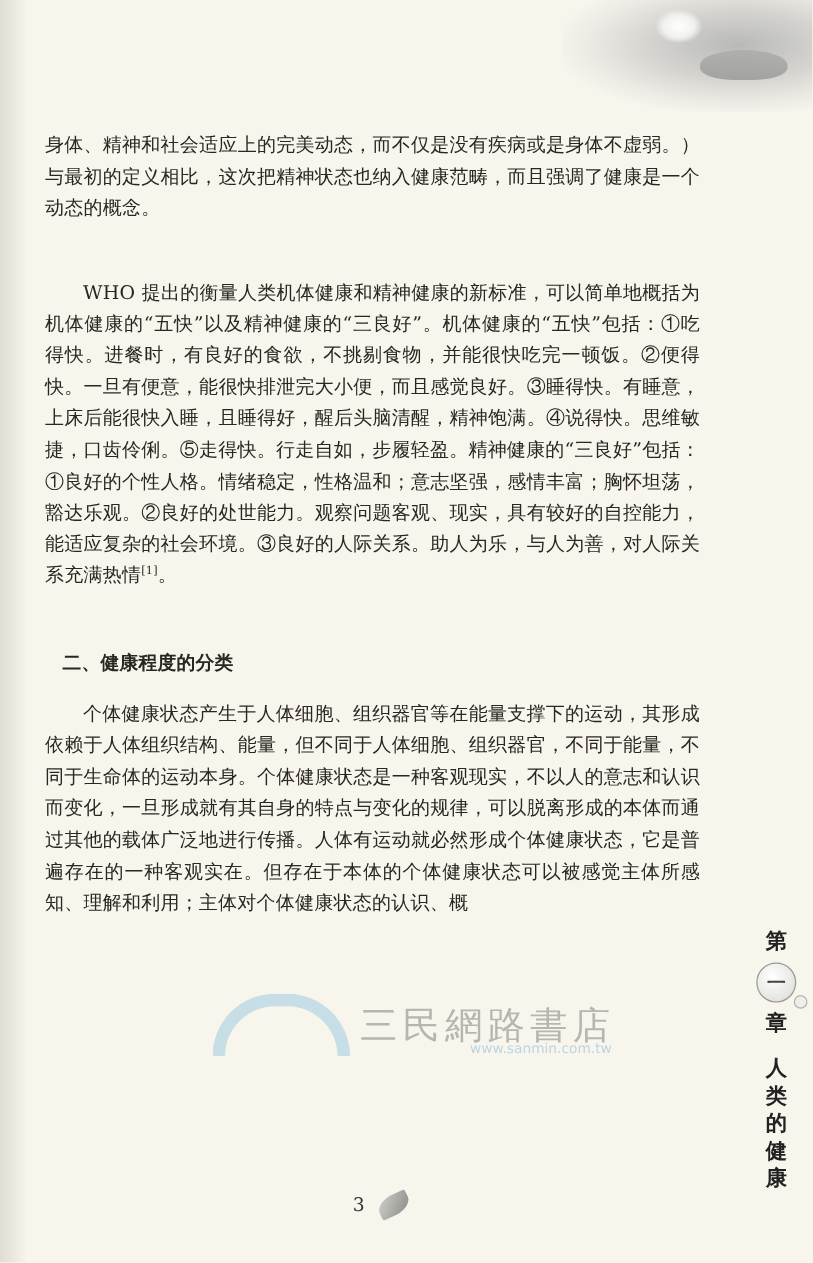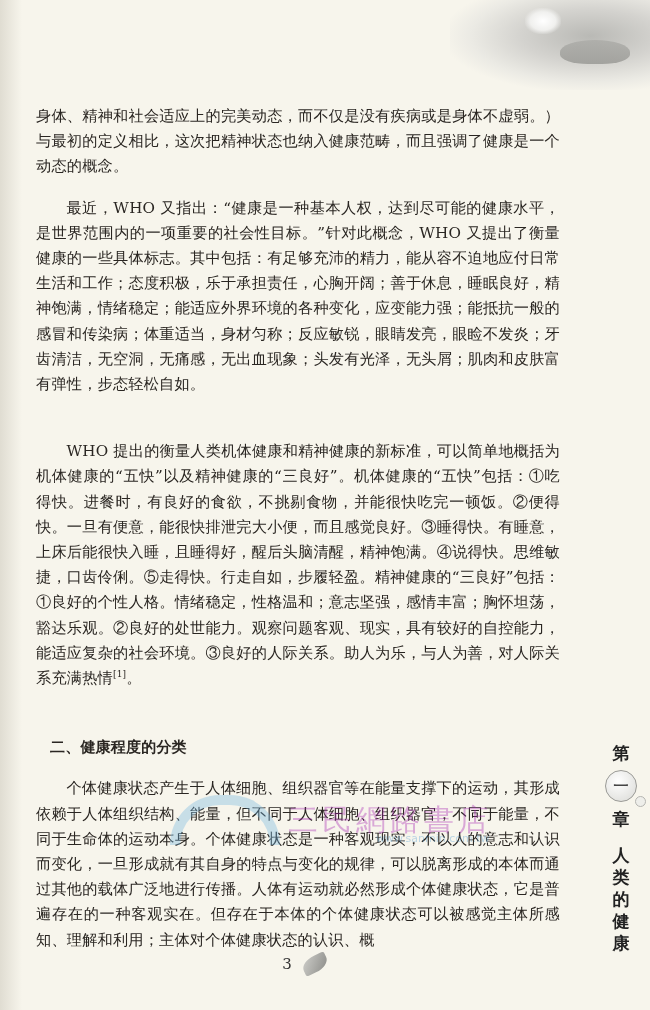--- a/index.html
+++ b/index.html
@@ -72,41 +72,40 @@
   }
   .watermark {
     position: absolute; left: 170px; top: 790px; width: 380px; height: 60px;
     display: flex; align-items: center; gap: 8px; opacity: 0.35; pointer-events: none;
   }
   .watermark .arcs {
     width: 110px; height: 50px; border-radius: 55px 55px 0 0;
     border: 10px solid #6fb4e0; border-bottom: none; box-sizing: border-box;
   }
   .watermark .wm-text {
-    font-family: "DejaVu Sans", sans-serif; color: #a21caf; font-size: 30px; letter-spacing: 4px; text-align: center;
+    font-family: "DejaVu Sans", sans-serif; color: #404040; font-size: 30px; letter-spacing: 4px; text-align: center;
   }
   .watermark .wm-url {
     position: absolute; left: 190px; top: 42px; font-size: 11px; color: #4a9ad4;
     font-family: "DejaVu Sans", sans-serif;
     padding-left: 16px;
   }
 </style>
 </head>
 <body>
 
 <div class="page-shade"></div>
 
 <div class="header-art">
   <div class="flower"></div>
   <div class="pot"></div>
 </div>
 
 <div class="content">
   <p>身体、精神和社会适应上的完美动态，而不仅是没有疾病或是身体不虚弱。）与最初的定义相比，这次把精神状态也纳入健康范畴，而且强调了健康是一个动态的概念。</p>
-  <p class="indent">最近，WHO 又指出：“健康是一种基本人权，达到尽可能的健康水平，是世界范围内的一项重要的社会性目标。”针对此概念，WHO 又提出了衡量健康的一些具体标志。其中包括：有足够充沛的精力，能从容不迫地应付日常生活和工作；态度积极，乐于承担责任，心胸开阔；善于休息，睡眠良好，精神饱满，情绪稳定；能适应外界环境的各种变化，应变能力强；能抵抗一般的感冒和传染病；体重适当，身材匀称；反应敏锐，眼睛发亮，眼睑不发炎；牙齿清洁，无空洞，无痛感，无出血现象；头发有光泽，无头屑；肌肉和皮肤富有弹性，步态轻松自如。</p>
   <div class="gap"></div>
   <p class="indent"><span>WHO 提出的衡量人类机体健康和精神健康的新标准，可以简单地概括为机体健康的“五快”以及精神健康的“三良好”。机体健康的“五快”包括：①吃得快。进餐时，有良好的食欲，不挑剔食物，并能很快吃完一顿饭。②便得快。一旦有便意，能很快排泄完大小便，而且感觉良好。③睡得快。有睡意，上床后能很快入睡，且睡得好，醒后头脑清醒，精神饱满。④说得快。思维敏捷，口齿伶俐。⑤走得快。行走自如，步履轻盈。精神健康的“三良好”包括：①良好的个性人格。情绪稳定，性格温和；意志坚强，感情丰富；胸怀坦荡，豁达乐观。②良好的处世能力。观察问题客观、现实，具有较好的自控能力，能适应复杂的社会环境。③良好的人际关系。助人为乐，与人为善，对人际关系充满热情</span><sup>[1]</sup><span>。</span></p>
   <div class="gap"></div>
   <p class="section-heading">二、健康程度的分类</p>
   <p class="indent">个体健康状态产生于人体细胞、组织器官等在能量支撑下的运动，其形成依赖于人体组织结构、能量，但不同于人体细胞、组织器官，不同于能量，不同于生命体的运动本身。个体健康状态是一种客观现实，不以人的意志和认识而变化，一旦形成就有其自身的特点与变化的规律，可以脱离形成的本体而通过其他的载体广泛地进行传播。人体有运动就必然形成个体健康状态，它是普遍存在的一种客观实在。但存在于本体的个体健康状态可以被感觉主体所感知、理解和利用；主体对个体健康状态的认识、概</p>
 </div>
 
 <div class="watermark">
   <div class="arcs"></div>
   <div class="wm-text">三民網路書店</div>

